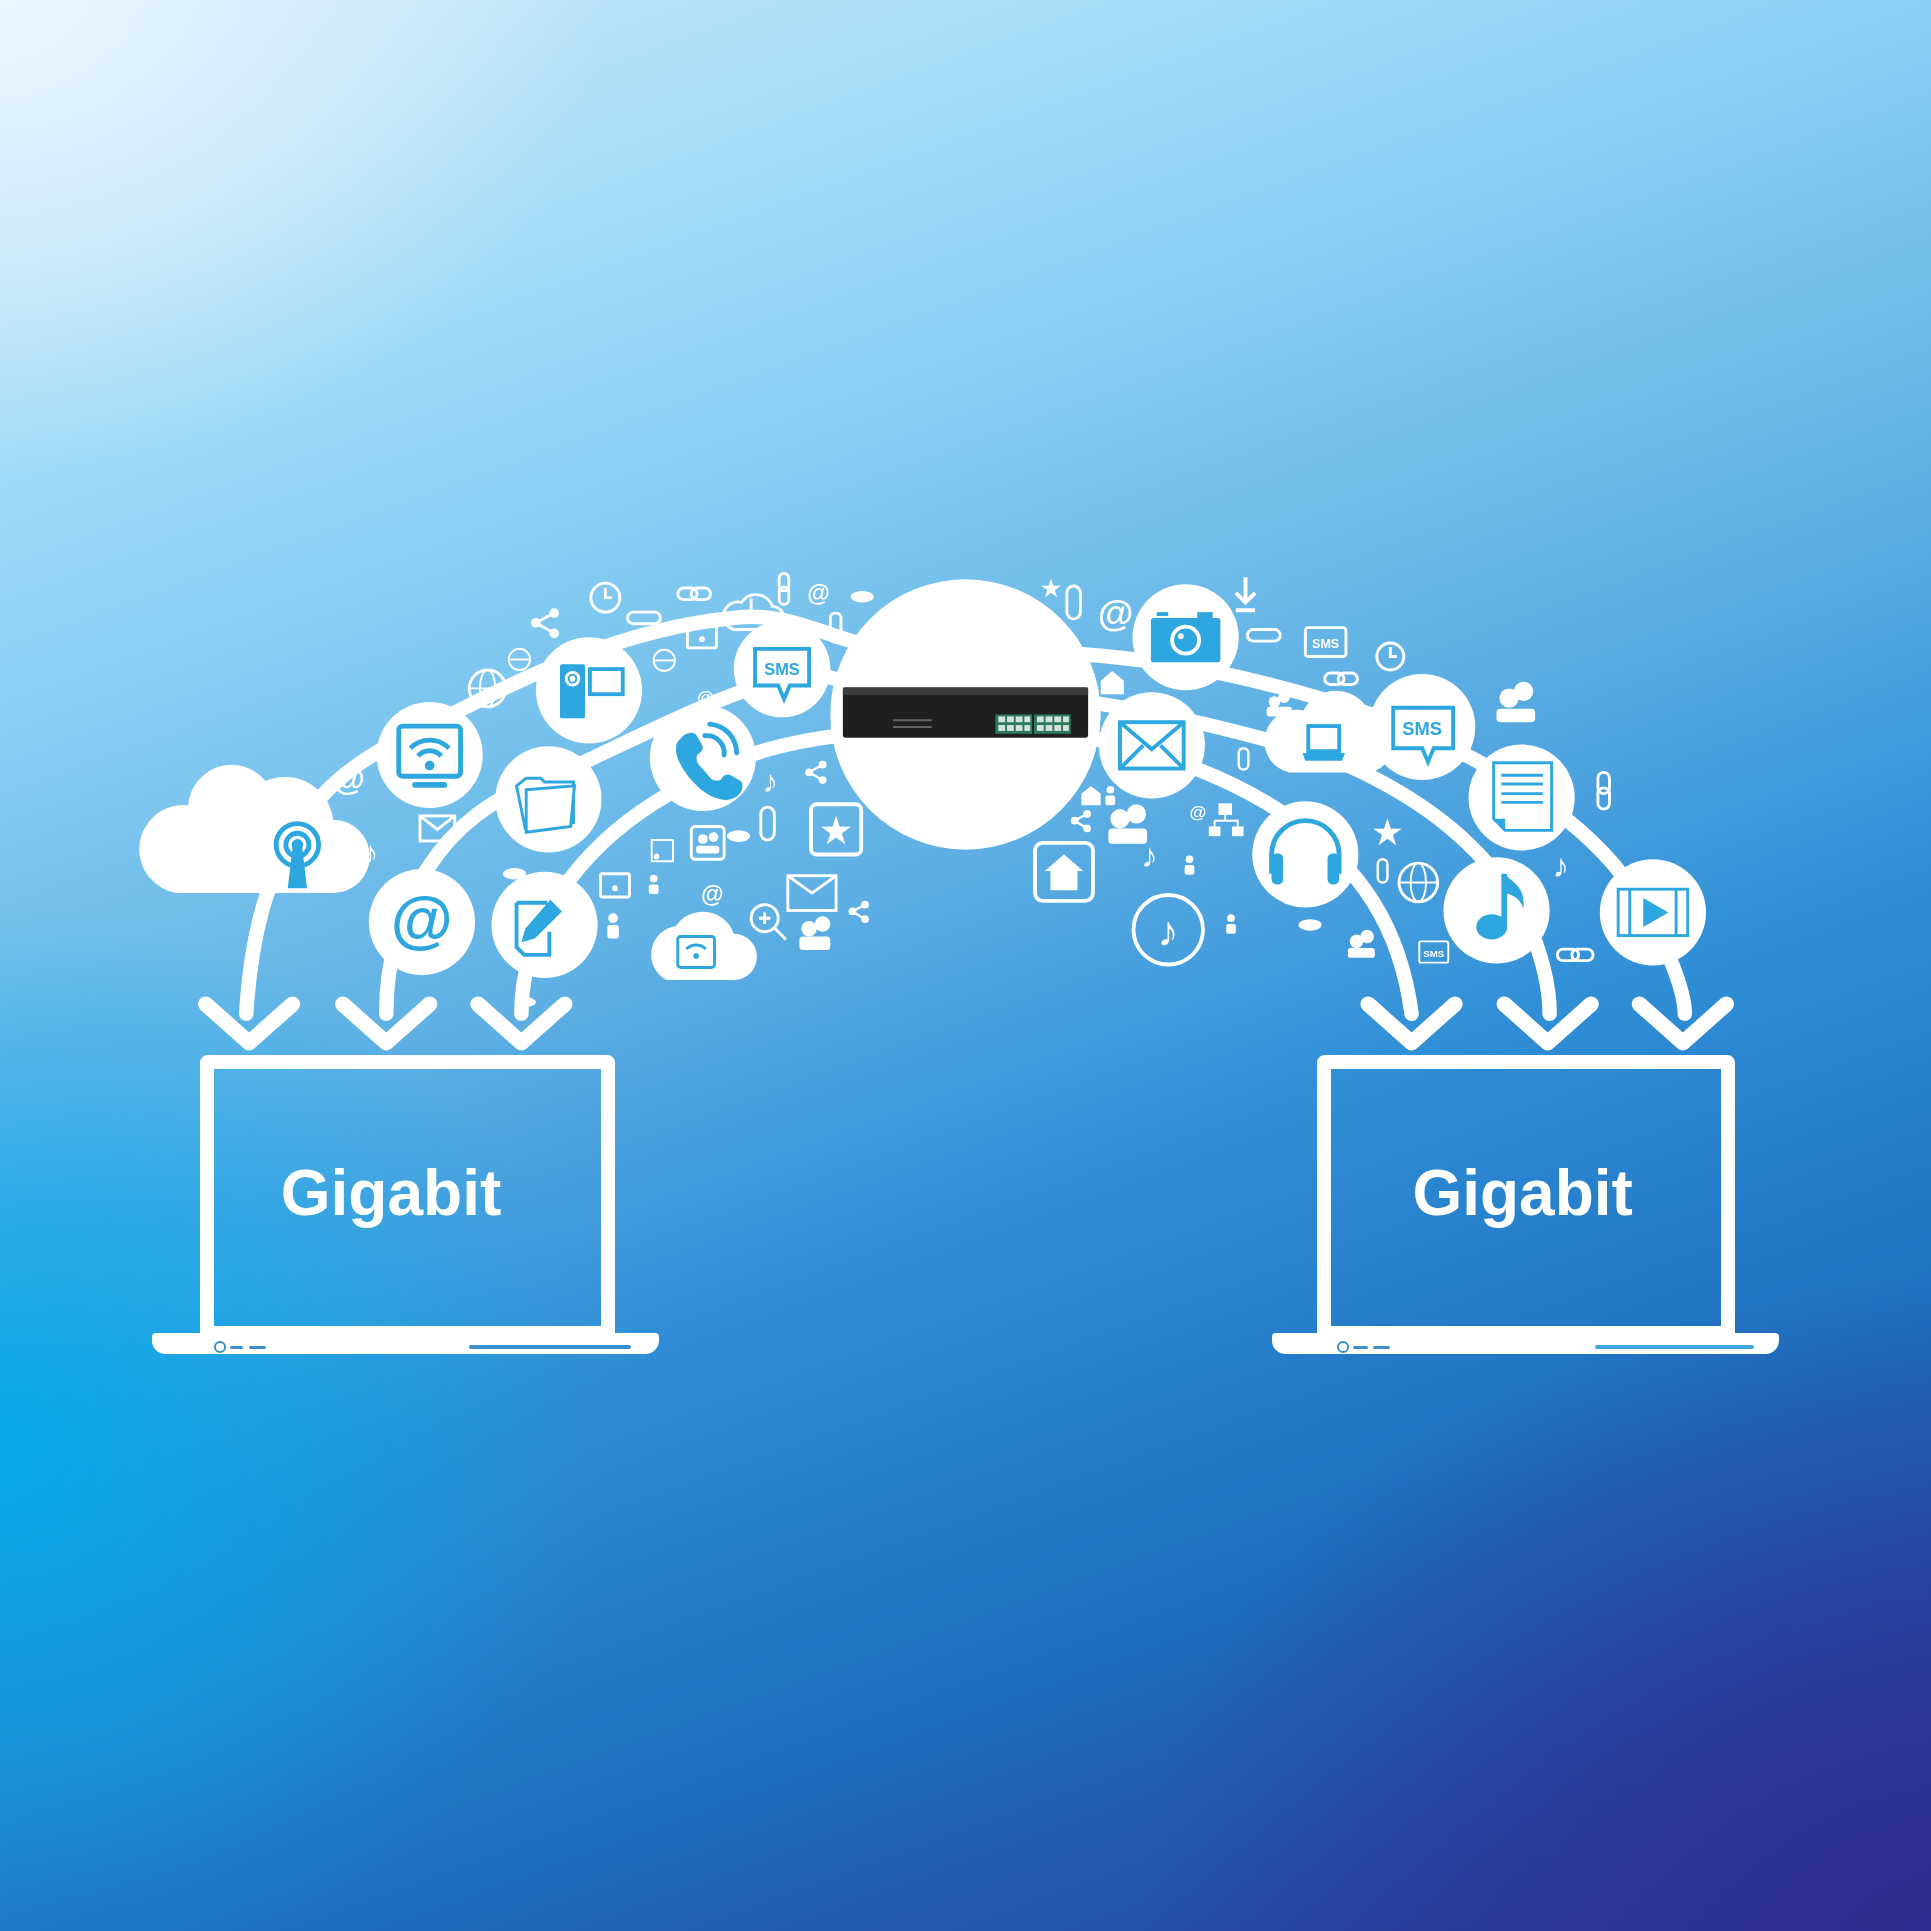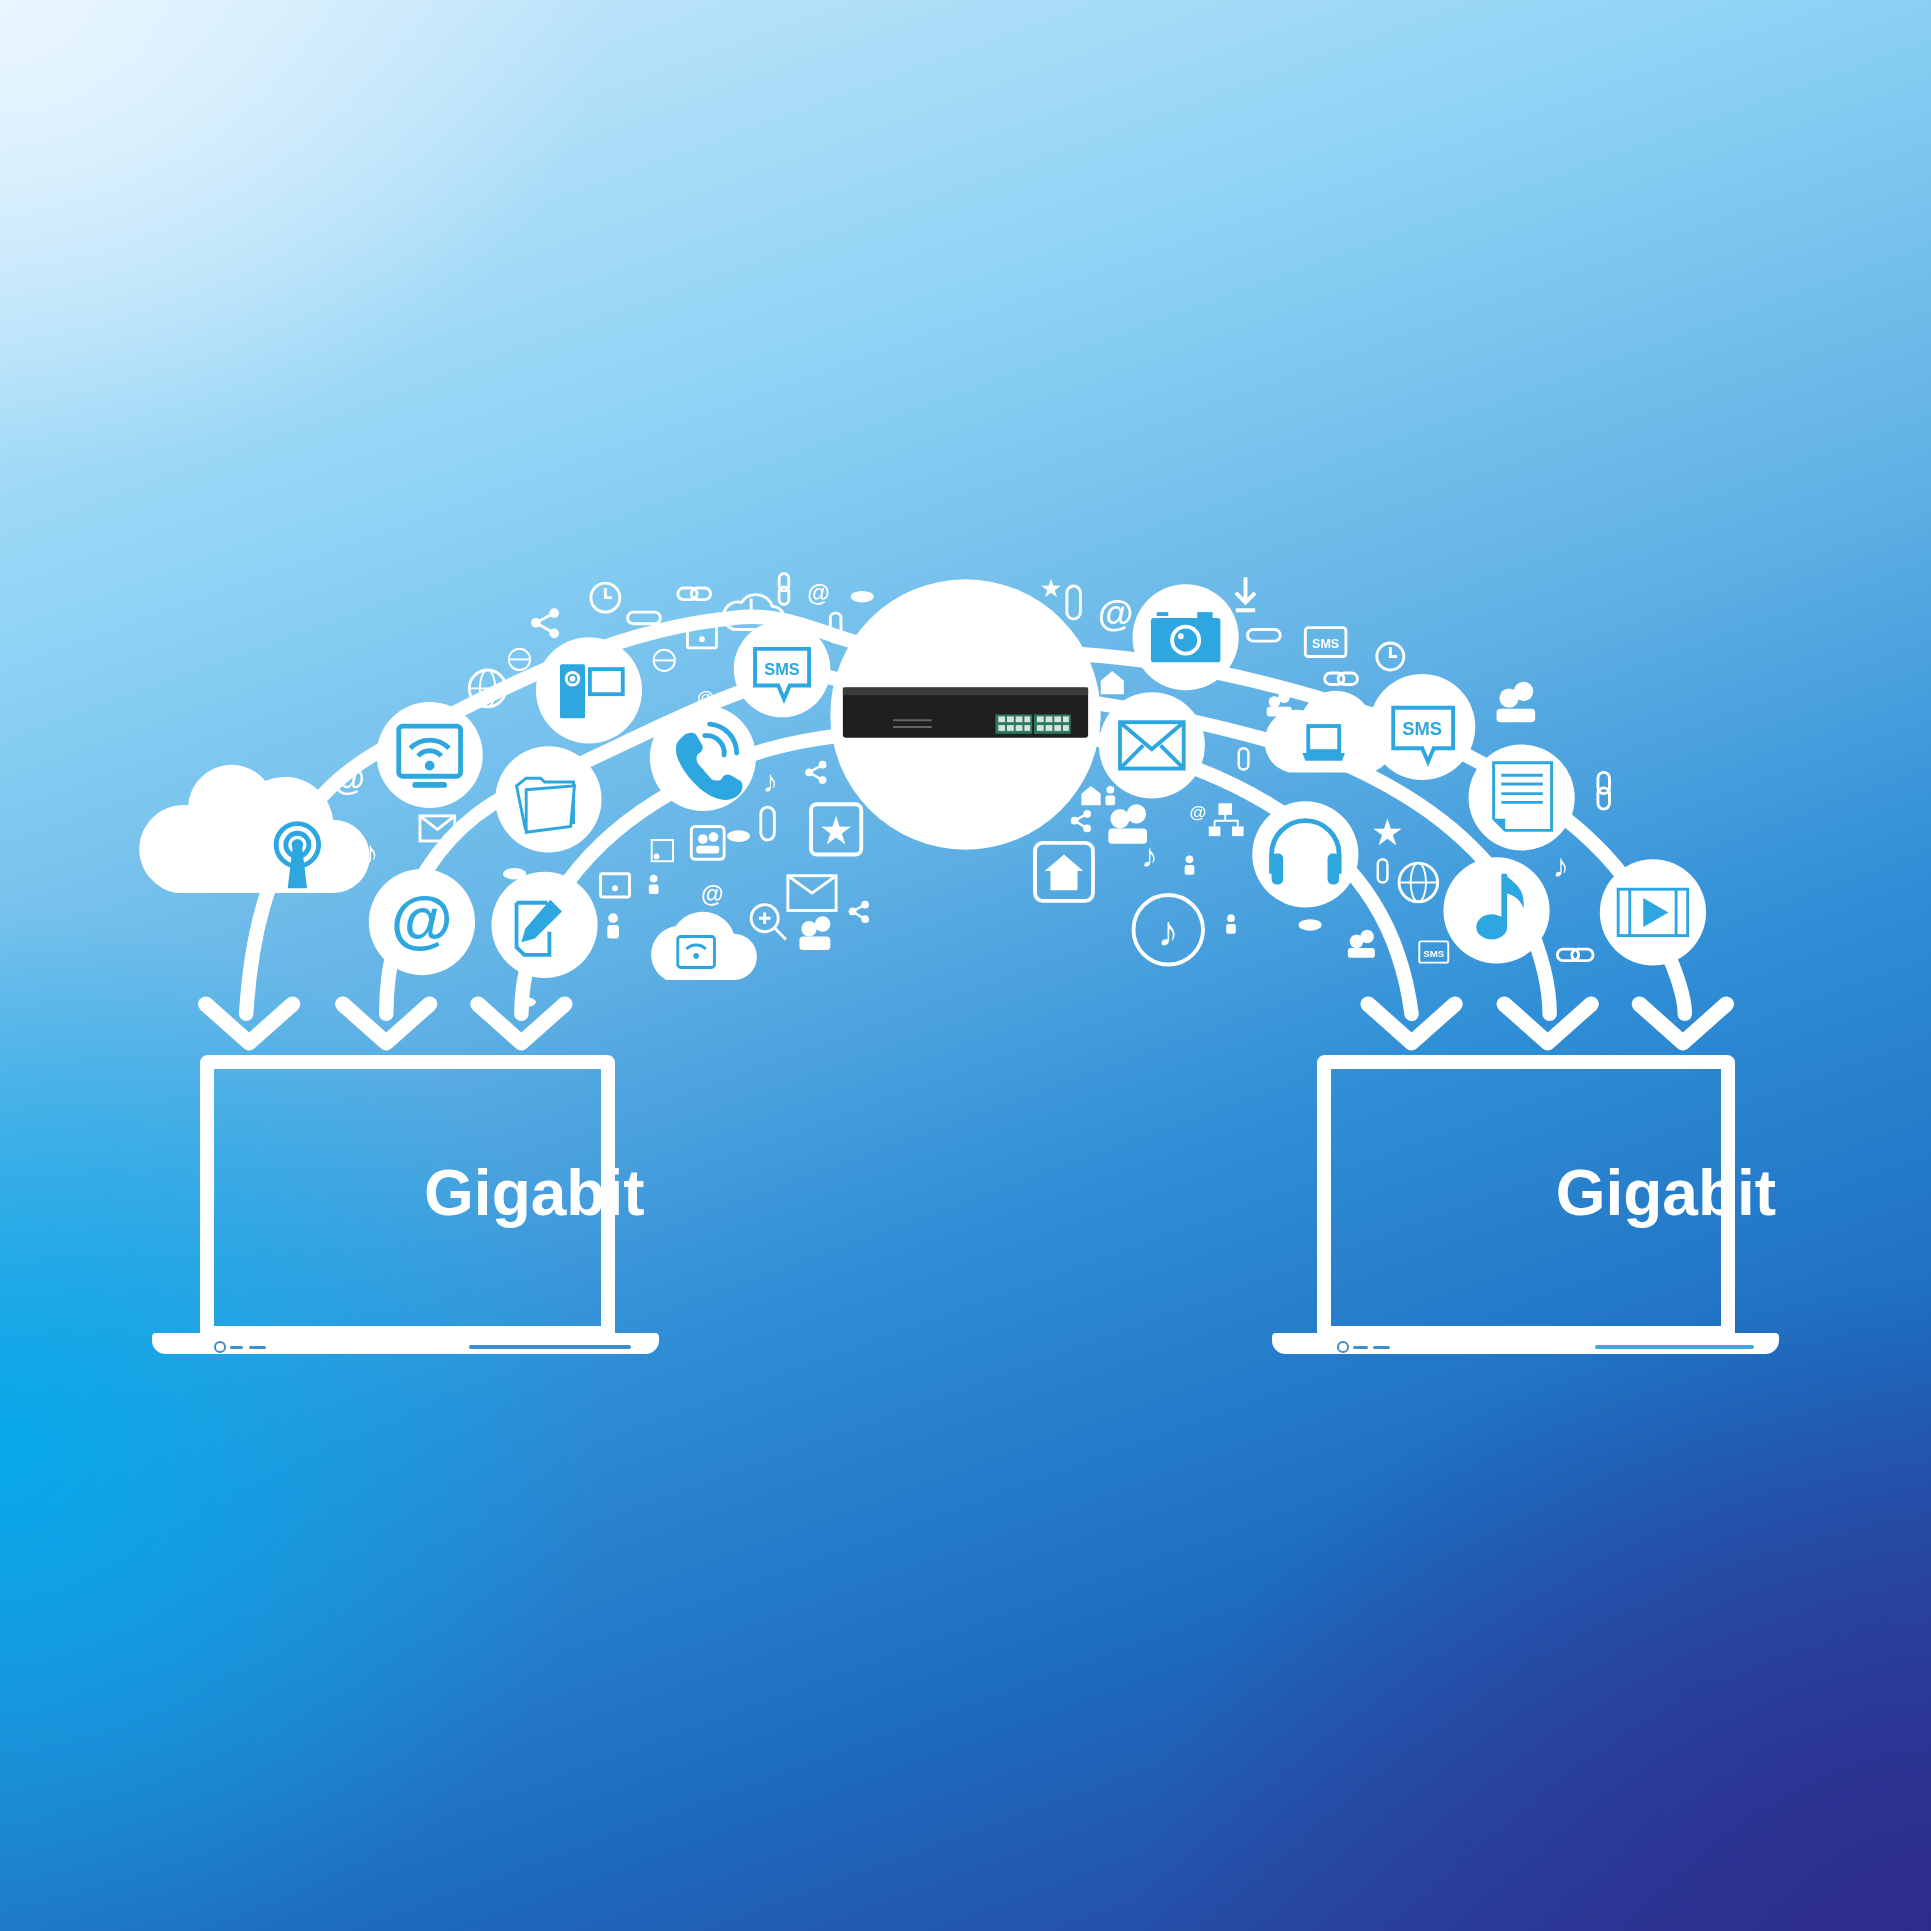--- a/index.html
+++ b/index.html
@@ -9,21 +9,21 @@
         background:
           radial-gradient(ellipse 869px 676px at 0% 0%, rgba(235,247,255,0.95) 0%, rgba(235,247,255,0) 70%),
           radial-gradient(ellipse 1062px 869px at 100% 100%, rgba(46,44,140,0.95) 0%, rgba(46,44,140,0) 75%),
           radial-gradient(ellipse 869px 772px at 0% 75%, rgba(0,170,235,0.9) 0%, rgba(0,170,235,0) 70%),
           linear-gradient(160deg, #cfeafb 0%, #8ed3f5 25%, #5fb0e4 45%, #2f8ed6 60%, #1d6cbf 78%, #2c3593 100%);
   }
   svg.art { position: absolute; left: 0; top: 0; }
   .laptop { position: absolute; }
   .laptop .lid { position: absolute; border: 14.5px solid #fff; border-radius: 7.7px 7.7px 0 0; box-sizing: border-box; }
   .laptop .base { position: absolute; background: #fff; border-radius: 3.9px 3.9px 13.5px 13.5px; }
-  .laptop .label { position: absolute; left: 0; right: 0; text-align: right; color: #fff;
+  .laptop .label { position: absolute; left: 0; right: 0; text-align: center; color: #fff;
                    font-family: "Liberation Sans", sans-serif; font-weight: 700; font-size: 64px; }
   .laptop .led { position: absolute; width: 7.7px; height: 7.7px; border: 2.9px solid #3b8fd0; border-radius: 50%; }
   .laptop .dash { position: absolute; height: 2.9px; background: #3b8fd0; border-radius: 1.9px; }
   .laptop .trackbar { position: absolute; height: 3.9px; background: #3b8fd0; border-radius: 1.9px; }
 </style>
 </head>
 <body>
 
 <div class="bg"></div>
 

